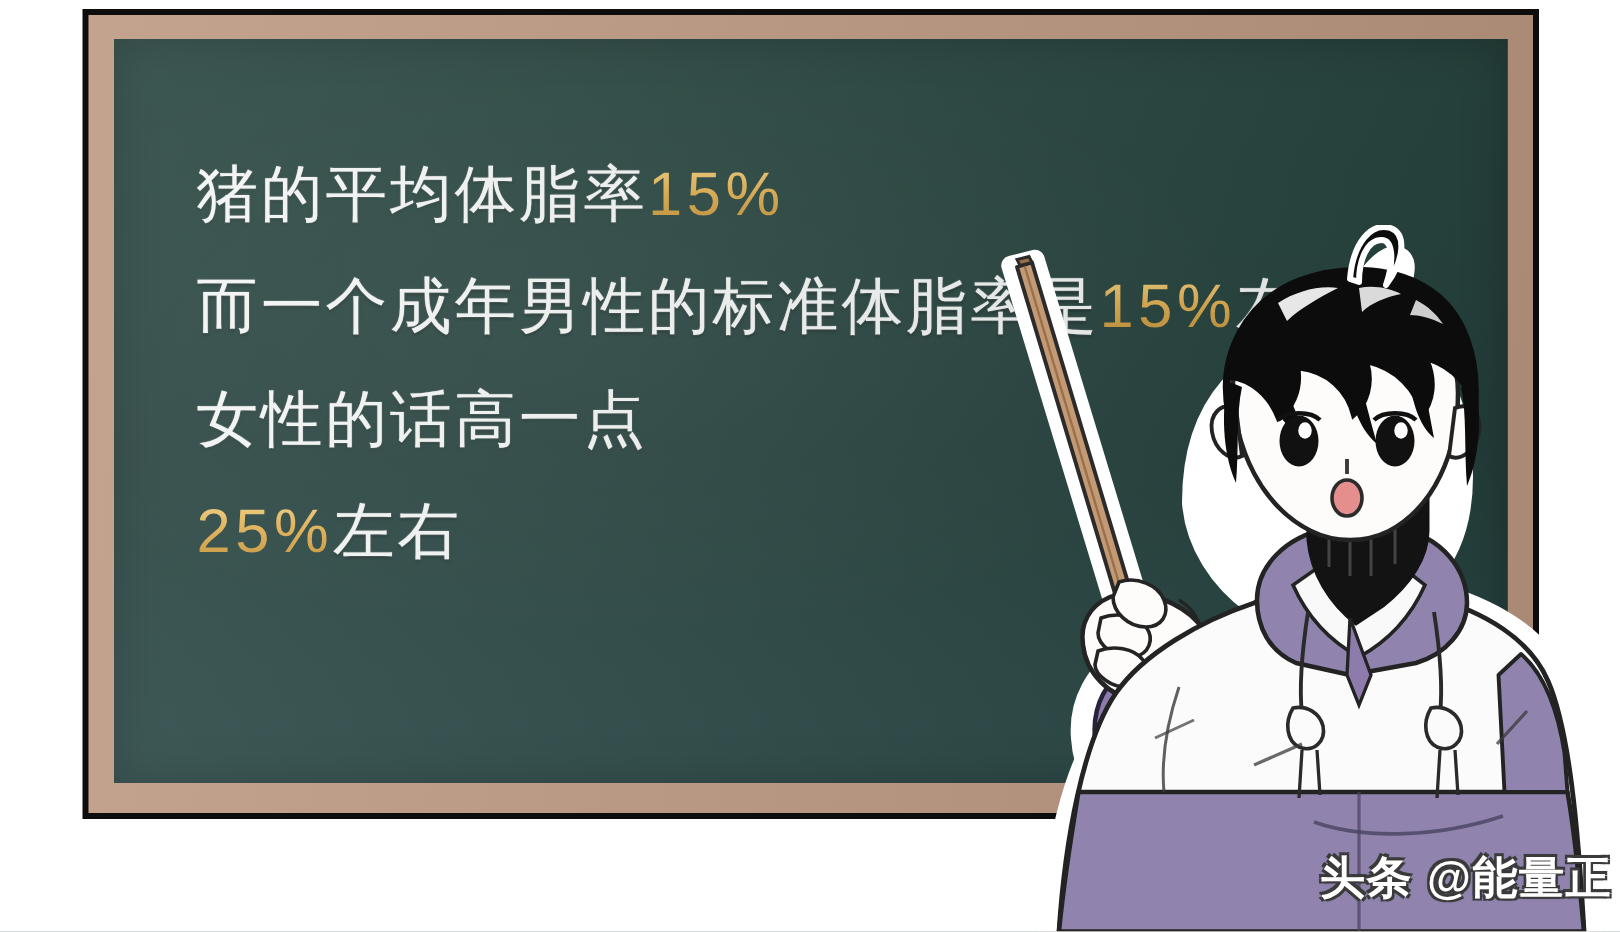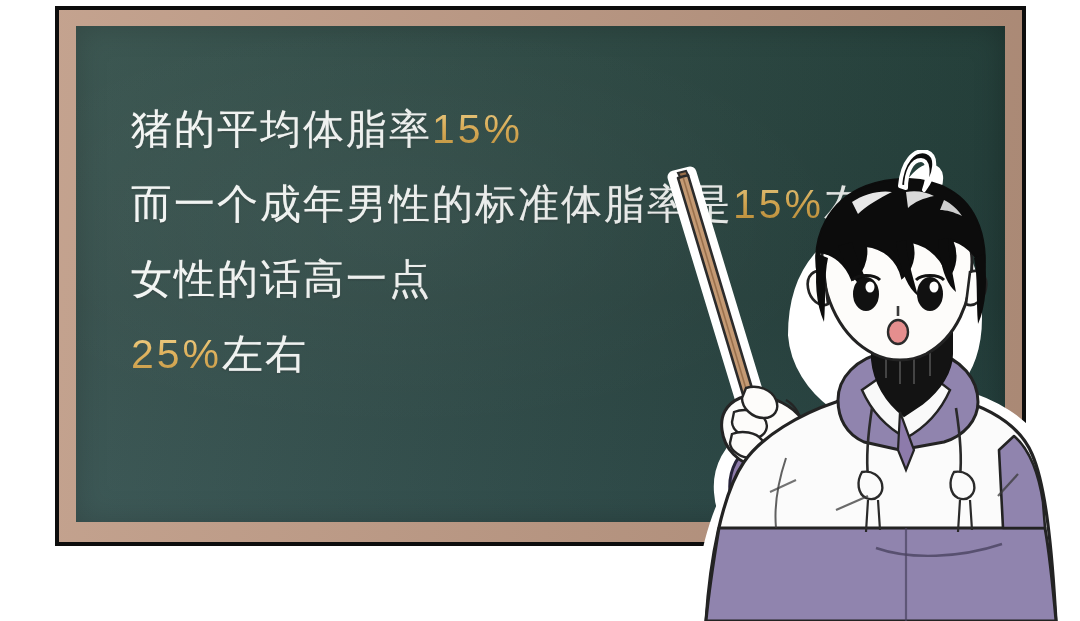--- a/index.html
+++ b/index.html
@@ -254,14 +254,15 @@
         </g>
 
         <path d="M298 156 L298 166" stroke="#3a3a3a" stroke-width="2.6"></path>
 
         <ellipse cx="298" cy="182" rx="10" ry="12" fill="#e58e8e" stroke="#2b2b2b" stroke-width="2.4"></ellipse>
       </g>
 
     </svg>
   </div>
 
+  <div class="watermark">头条 @能量正</div>
 
 </div>
 
 </body></html>

